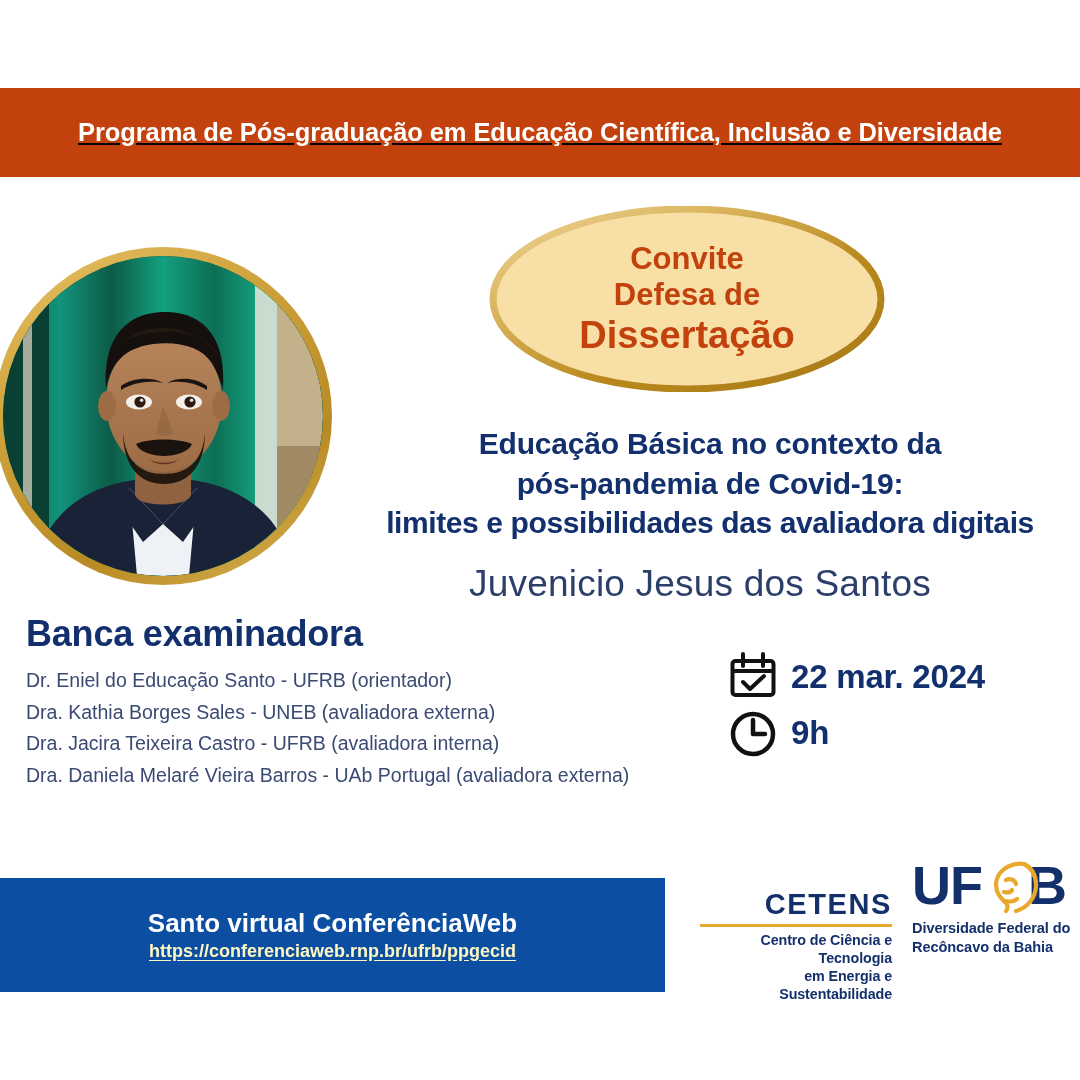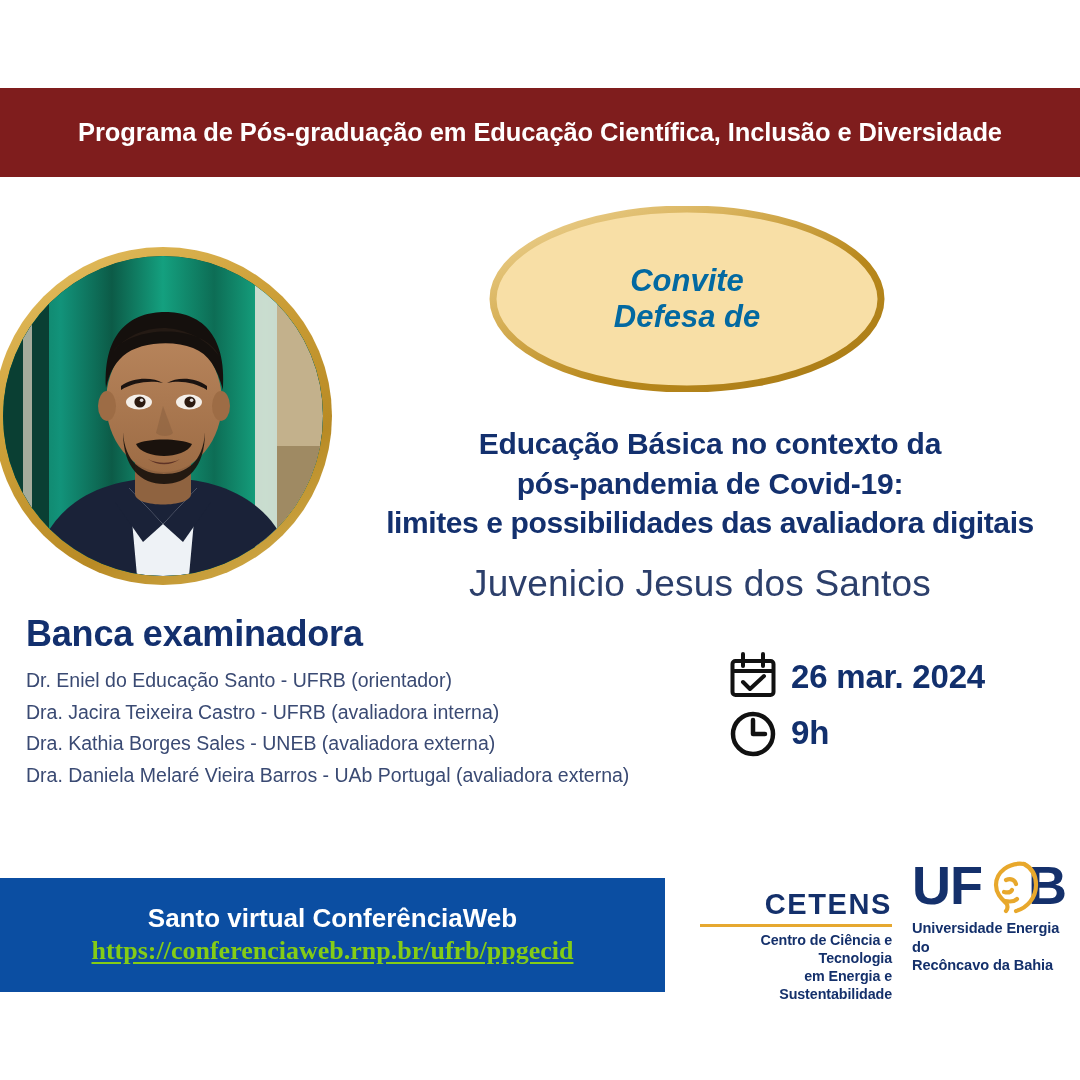--- a/index.html
+++ b/index.html
@@ -9,22 +9,22 @@
     font-family:"Liberation Sans", sans-serif;
     position:relative;
     overflow:hidden;
     -webkit-font-smoothing:antialiased;
   }
   .poster{position:absolute;inset:0;}
 
   
   .topbar{
     position:absolute;left:0;top:88px;width:1080px;height:89px;
-    background:#7f1d1d;
-    display:flex;align-items:center;justify-content:center;
+    background:#c2410c;
+    display:flex;align-items:center;justify-content:center;text-decoration:underline;
   }
   .topbar .txt{
     color:#ffffff;font-size:25.5px;font-weight:bold;letter-spacing:-0.1px;
     white-space:nowrap;text-align:center;
   }
 
   
   .photo-wrap{
     position:absolute;left:-6px;top:247px;width:338px;height:338px;
     border-radius:50%;
@@ -40,21 +40,21 @@
   .photo-inner svg{display:block;width:320px;height:320px;}
 
   
   .oval{
     position:absolute;left:489px;top:206px;width:396px;height:186px;
   }
   .oval svg{position:absolute;inset:0;width:396px;height:186px;}
   .oval .ov-text{
     position:absolute;inset:0;
     display:flex;flex-direction:column;align-items:center;justify-content:center;
-    color:#0369a1;font-weight:bold;line-height:1.16;font-style:italic;
+    color:#c2410c;font-weight:bold;line-height:1.16;
   }
   .ov-l1{font-size:31px;}
   .ov-l2{font-size:31px;}
   .ov-l3{font-size:38px;}
 
   
   .title-block{
     position:absolute;left:335px;top:424px;width:750px;
     text-align:center;color:#13306e;font-weight:bold;font-size:30px;
     line-height:1.32;letter-spacing:-0.2px;
@@ -92,22 +92,22 @@
   }
 
   
   .footbar{
     position:absolute;left:0;top:878px;width:665px;height:114px;
     background:#0b4ea2;
     display:flex;flex-direction:column;align-items:center;justify-content:center;
   }
   .footbar .f1{color:#fff;font-weight:bold;font-size:26px;line-height:1.25;}
   .footbar .f2{
-    color:#84cc16;font-weight:bold;font-size:26px;line-height:1.3;
-    text-decoration:underline;text-underline-offset:3px;font-family:Liberation Serif, serif;
+    color:#fef9c3;font-weight:bold;font-size:18px;line-height:1.3;
+    text-decoration:underline;text-underline-offset:3px;
   }
 
   
   .cetens{
     position:absolute;left:700px;top:890px;width:192px;text-align:right;
   }
   .cetens .c-name{
     color:#14306b;font-size:29px;font-weight:bold;letter-spacing:1.6px;
     line-height:1;
   }
@@ -214,49 +214,50 @@
           <stop offset="0.3" stop-color="#d9b35c"></stop>
           <stop offset="0.62" stop-color="#b8881c"></stop>
           <stop offset="1" stop-color="#a87a16"></stop>
         </linearGradient>
       </defs>
       <ellipse cx="198" cy="93" rx="194" ry="90" fill="#f8dfa6" stroke="url(#ovborder)" stroke-width="7"></ellipse>
     </svg>
     <div class="ov-text">
       <span class="ov-l1">Convite</span>
       <span class="ov-l2">Defesa de</span>
+      <span class="ov-l3">Dissertação</span>
     </div>
   </div>
 
   <div class="title-block">
     <div class="t1">Educação Básica no contexto da</div>
     <div class="t2">pós-pandemia de Covid-19:</div>
     <div class="t3">limites e possibilidades das avaliadora digitais</div>
   </div>
 
   <div class="author">Juvenicio Jesus dos Santos</div>
 
   <div class="banca-head">Banca examinadora</div>
   <div class="banca-list">
     <div>Dr. Eniel do Educação Santo - UFRB (orientador)</div>
+    <div>Dra. Kathia  Borges Sales - UNEB (avaliadora externa)</div>
     <div>Dra. Jacira Teixeira Castro - UFRB (avaliadora interna)</div>
-    <div>Dra. Kathia  Borges Sales - UNEB (avaliadora externa)</div>
     <div>Dra.  Daniela Melaré Vieira Barros - UAb Portugal  (avaliadora externa)</div>
   </div>
 
   <div class="when">
     <div class="when-row">
       <svg class="when-icon" viewBox="0 0 52 52">
         <rect x="5.5" y="11" width="41" height="34" rx="3" fill="none" stroke="#111111" stroke-width="4"></rect>
         <line x1="5.5" y1="21" x2="46.5" y2="21" stroke="#111111" stroke-width="4"></line>
         <line x1="16" y1="4" x2="16" y2="16" stroke="#111111" stroke-width="4" stroke-linecap="round"></line>
         <line x1="36" y1="4" x2="36" y2="16" stroke="#111111" stroke-width="4" stroke-linecap="round"></line>
         <polyline points="16,32 23,39 37,26" fill="none" stroke="#111111" stroke-width="4" stroke-linecap="round" stroke-linejoin="round"></polyline>
       </svg>
-      <span class="when-txt">26 mar. 2024</span>
+      <span class="when-txt">22 mar. 2024</span>
     </div>
     <div class="when-row">
       <svg class="when-icon" viewBox="0 0 52 52">
         <circle cx="26" cy="28" r="20" fill="none" stroke="#111111" stroke-width="4.5"></circle>
         <polyline points="26,14 26,28 38,28" fill="none" stroke="#111111" stroke-width="4.5" stroke-linecap="round" stroke-linejoin="round"></polyline>
       </svg>
       <span class="when-txt">9h</span>
     </div>
   </div>
 
@@ -281,18 +282,18 @@
 
       <g fill="none" stroke="#e8a82c" stroke-width="4.2" stroke-linecap="round" stroke-linejoin="round">
         <path d="M112 6 C97 4 84 14 84 27 C84 36 90 41 94 45 C96 47 96 51 94 53"></path>
         <path d="M112 6 C120 10 124 18 124 27 C124 40 115 50 104 53"></path>
         <path d="M94 22 C99 20 103 22 104 26"></path>
         <path d="M92 34 C96 35 99 34 100 32"></path>
         <path d="M93 43 C98 44 103 43 105 41"></path>
       </g>
     </svg>
     <div class="u-sub">
-      <div>Universidade Energia do</div>
+      <div>Diversidade Federal do</div>
       <div>Recôncavo da Bahia</div>
     </div>
   </div>
 
 </div>
 
 </body></html>

